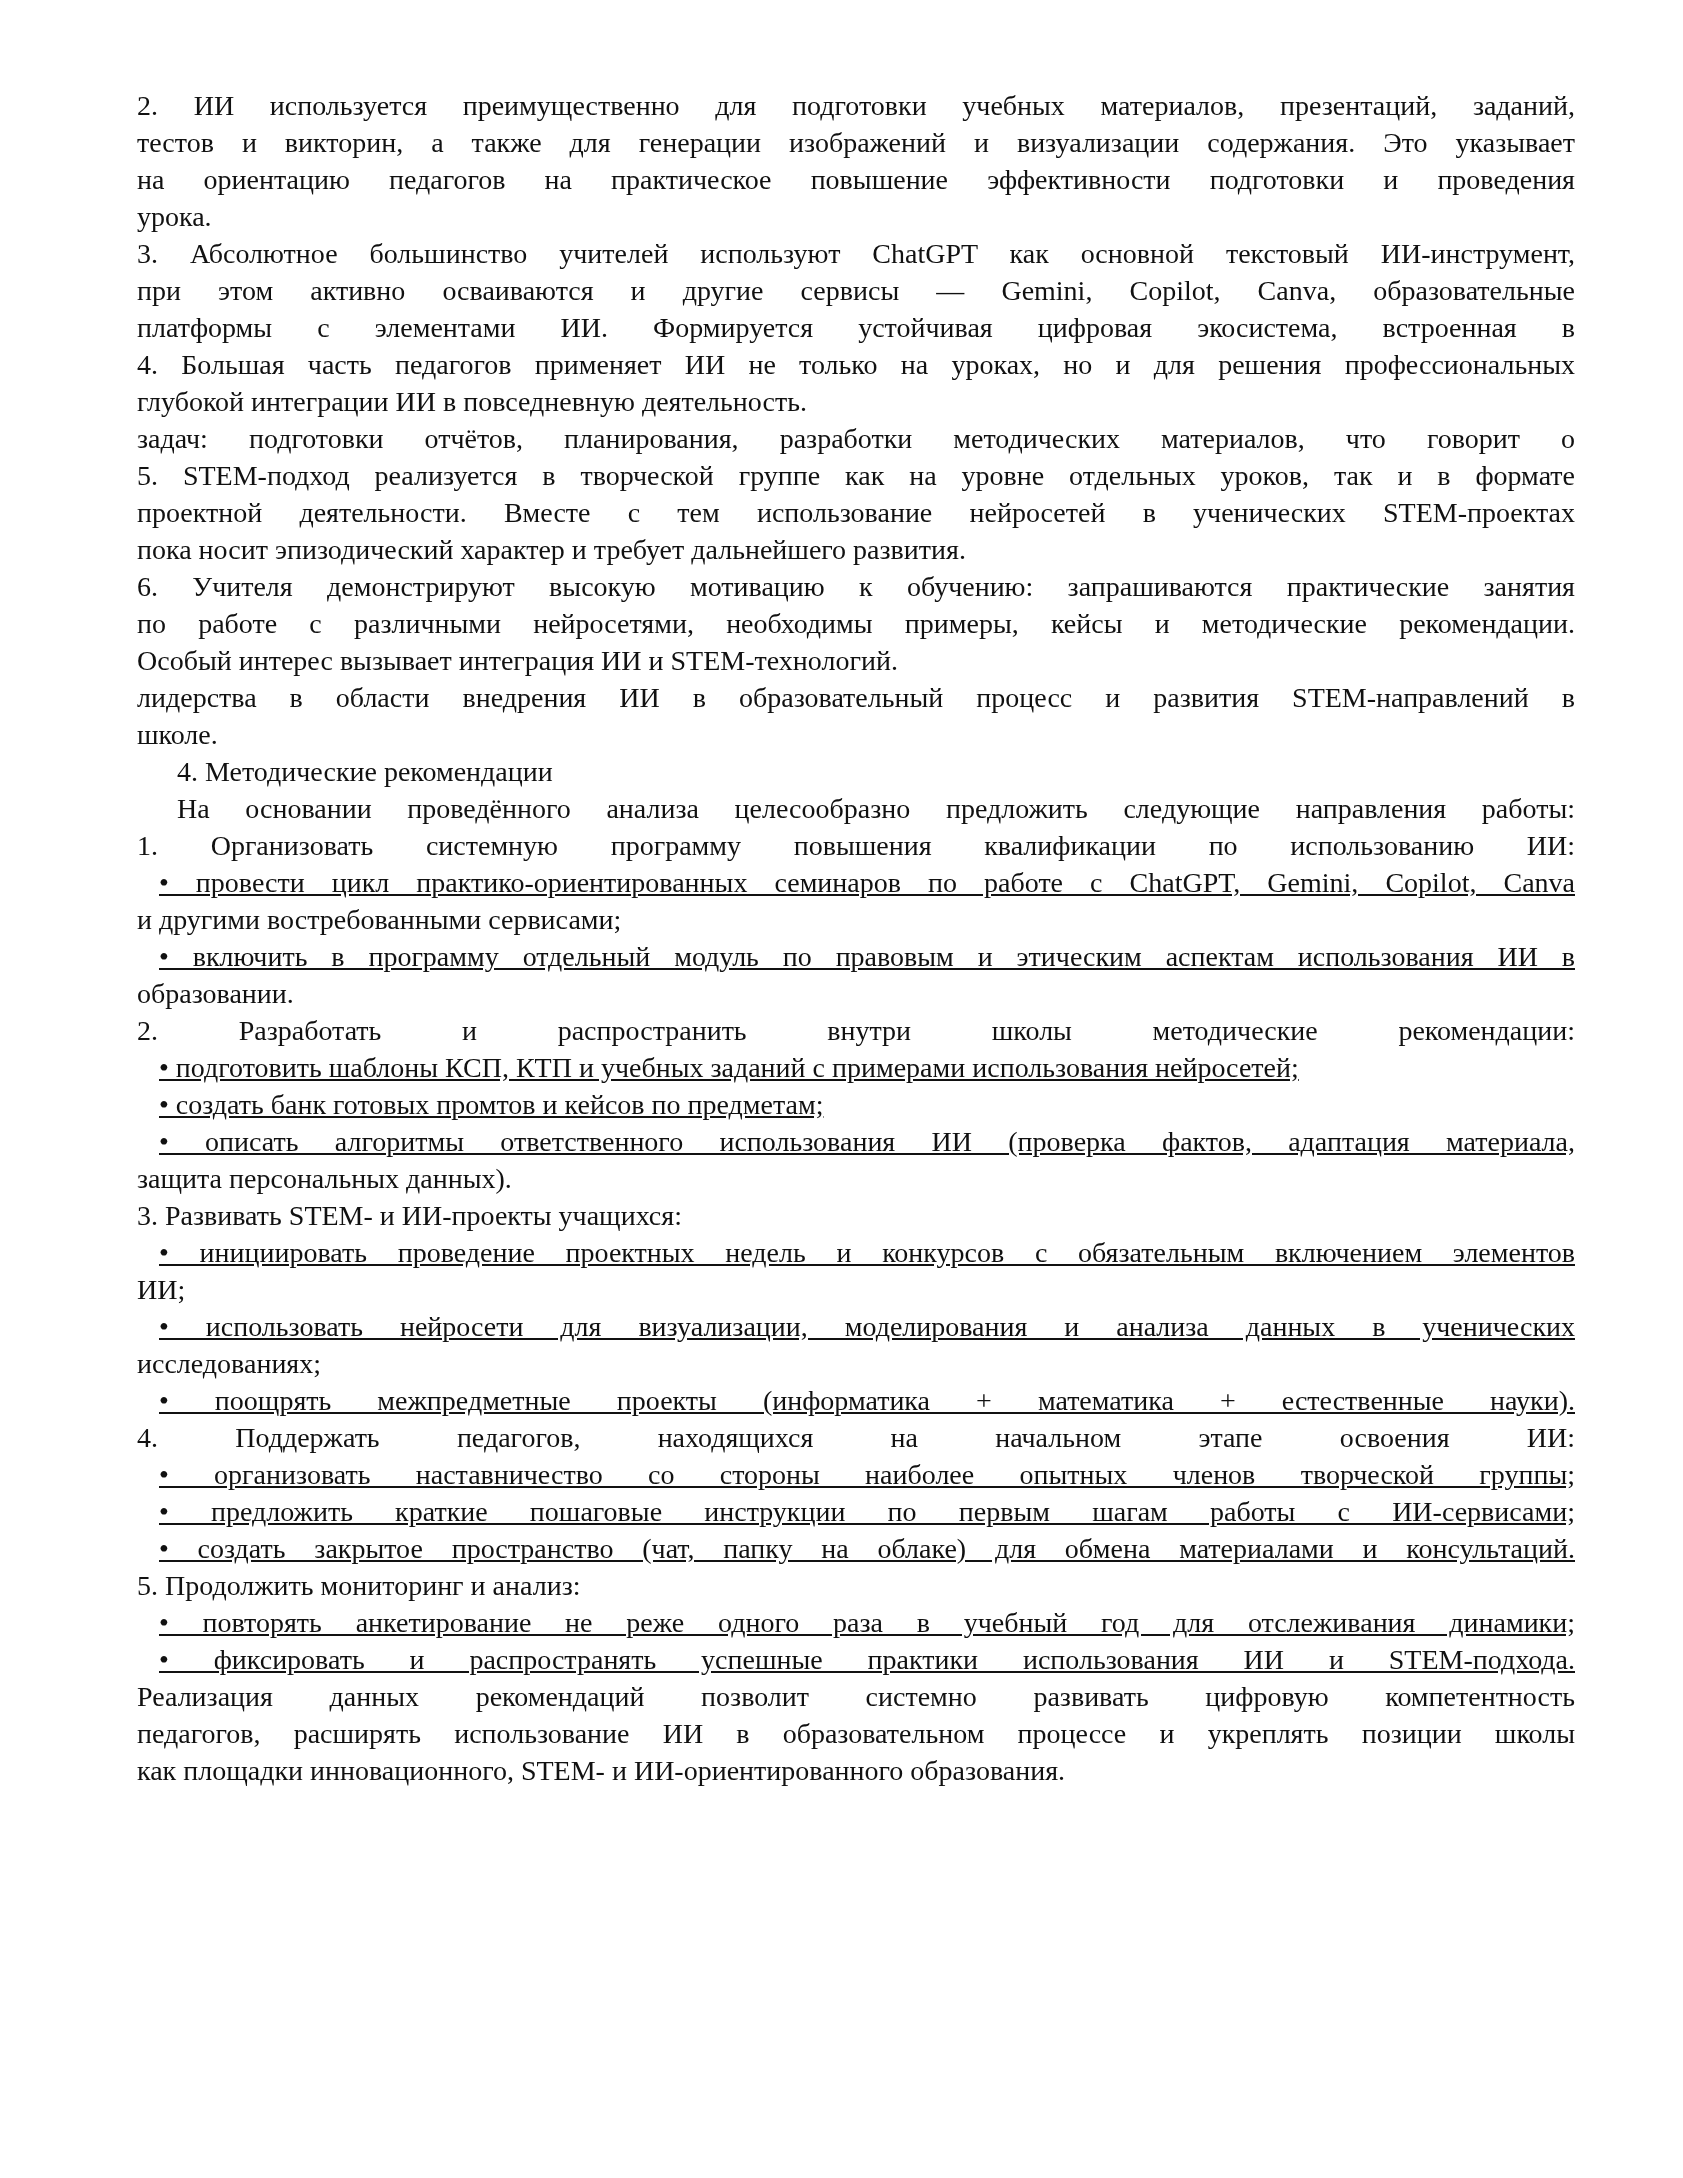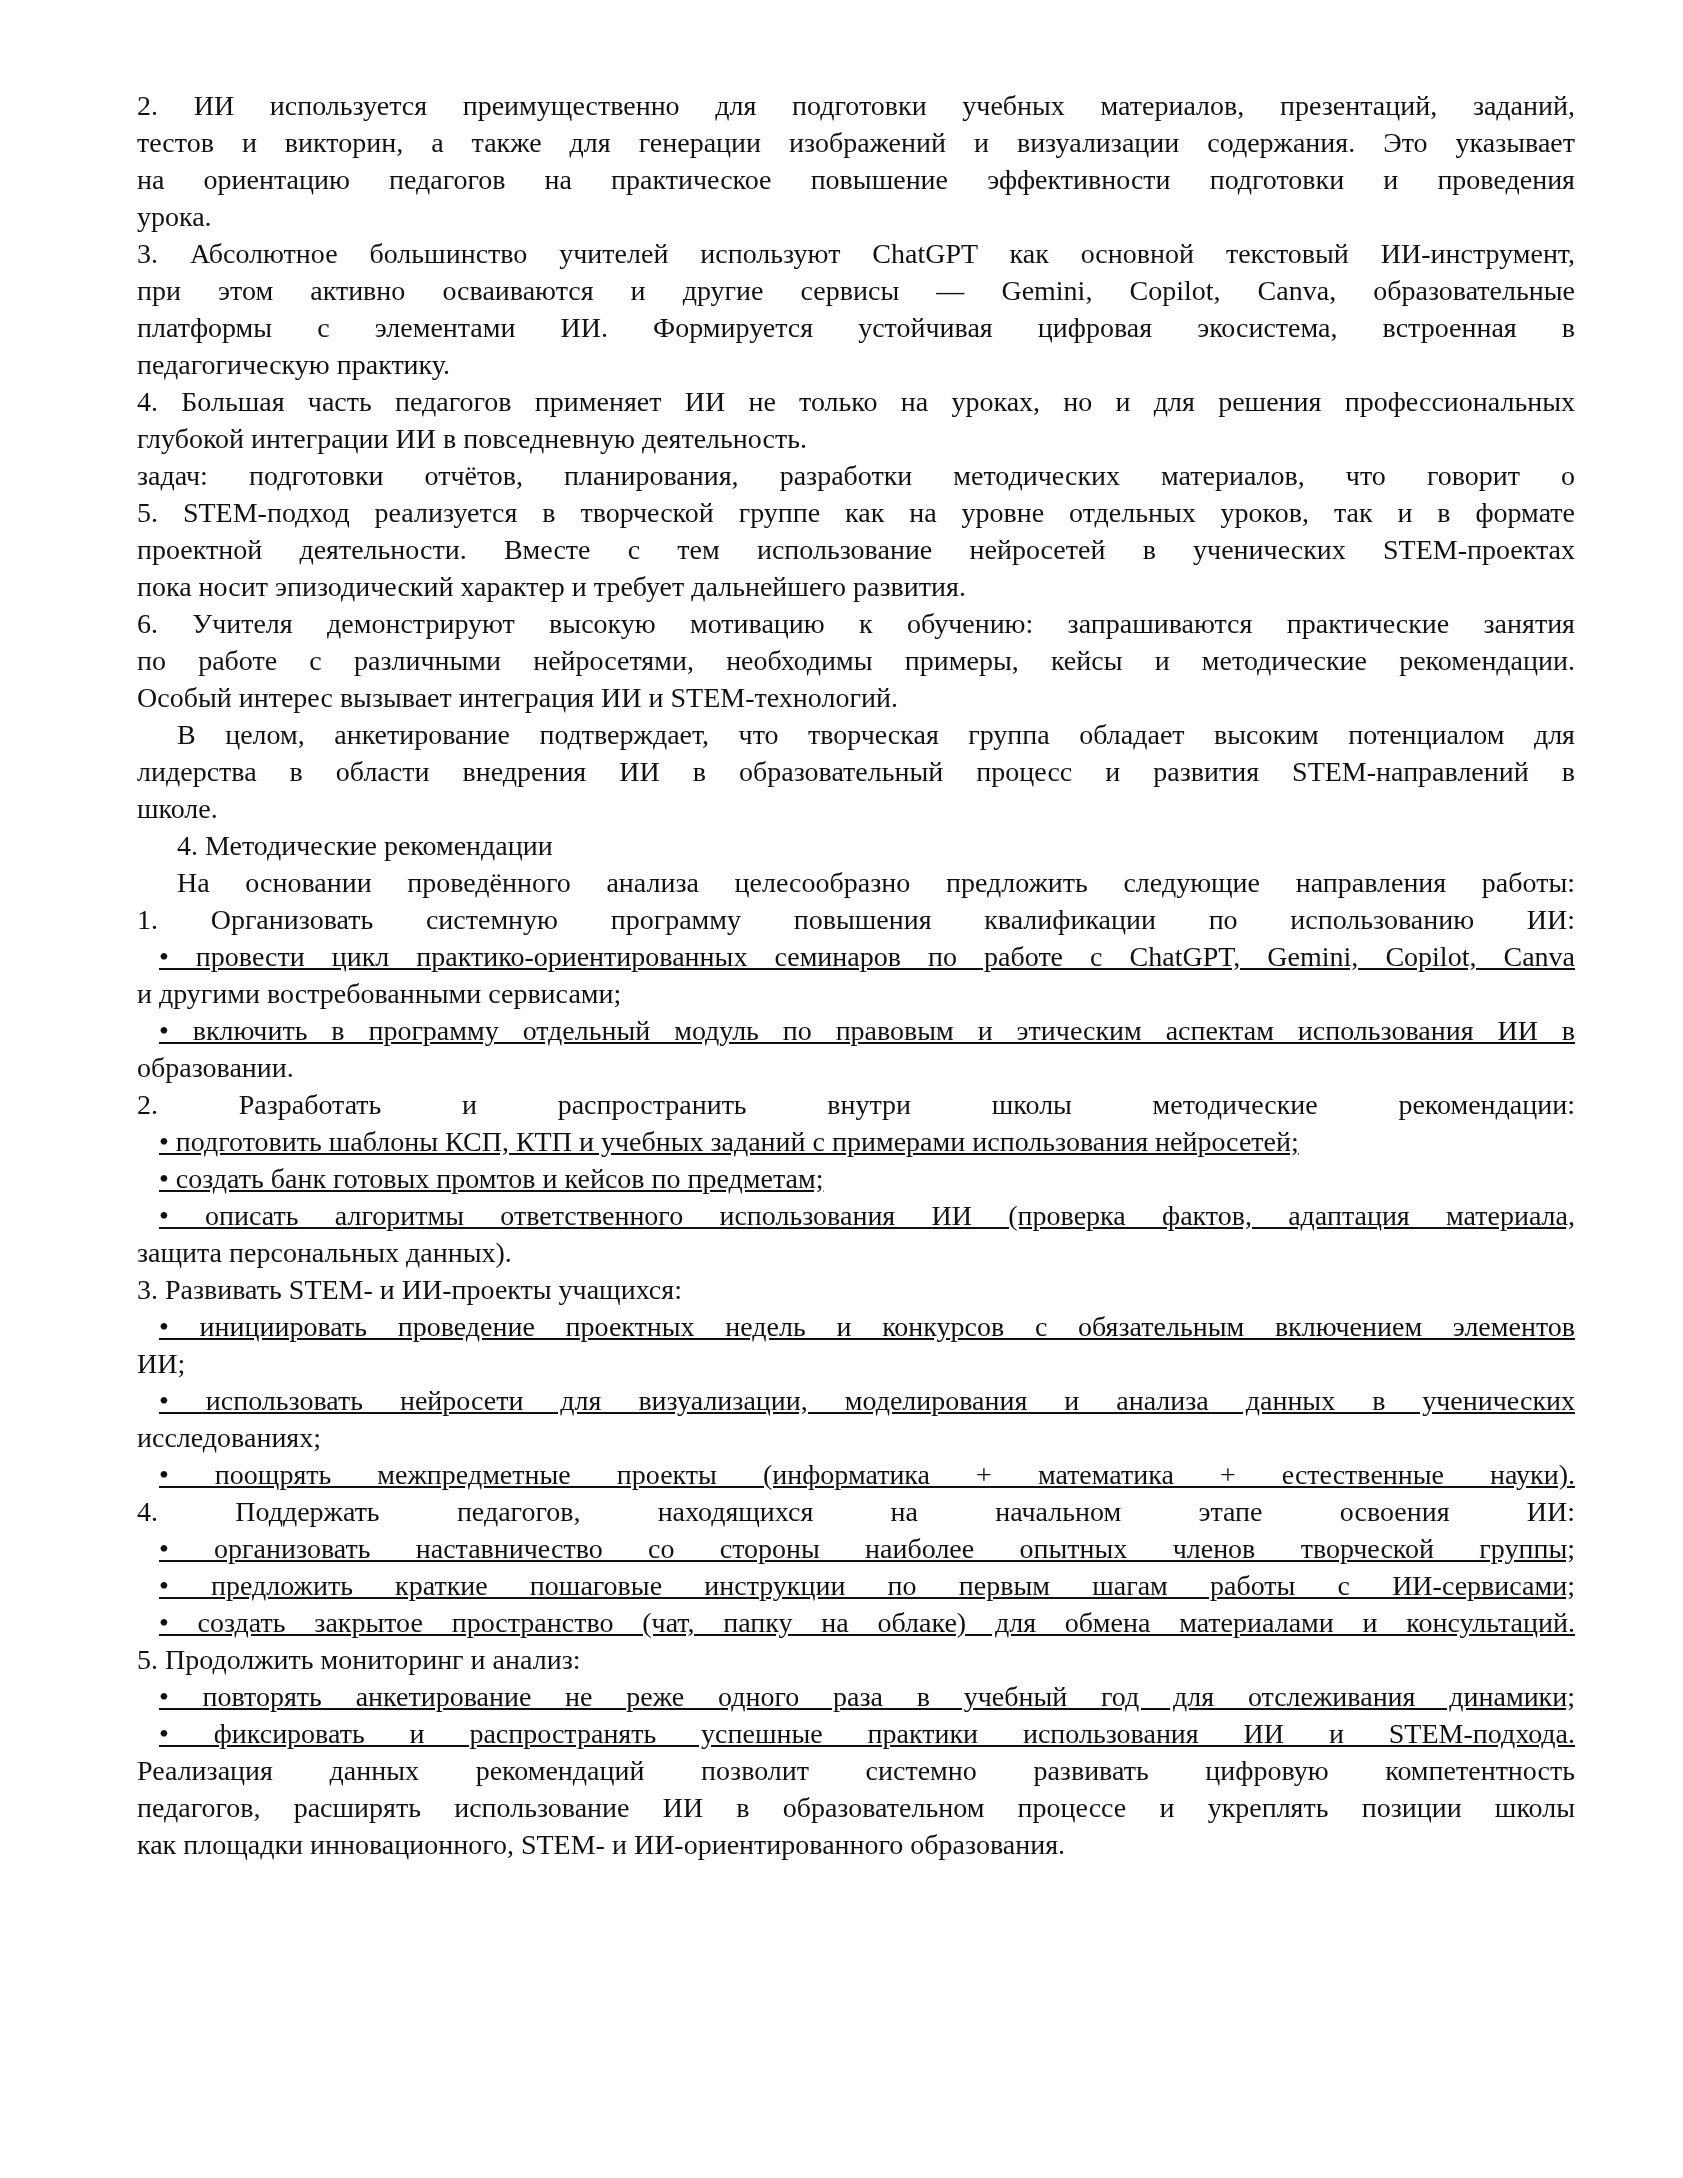--- a/index.html
+++ b/index.html
@@ -30,21 +30,20 @@
     <span class="ln j">2. ИИ используется преимущественно для подготовки учебных материалов, презентаций, заданий,</span>
     <span class="ln j">тестов и викторин, а также для генерации изображений и визуализации содержания. Это указывает</span>
     <span class="ln j">на ориентацию педагогов на практическое повышение эффективности подготовки и проведения</span>
     <span class="ln">урока.</span>
   </div>
 
   <div class="para">
     <span class="ln j">3. Абсолютное большинство учителей используют ChatGPT как основной текстовый ИИ-инструмент,</span>
     <span class="ln j">при этом активно осваиваются и другие сервисы — Gemini, Copilot, Canva, образовательные</span>
     <span class="ln j">платформы с элементами ИИ. Формируется устойчивая цифровая экосистема, встроенная в</span>
-    <span class="ln">педагогическую практику.</span>
   </div>
 
   <div class="para">
     <span class="ln j">4. Большая часть педагогов применяет ИИ не только на уроках, но и для решения профессиональных</span>
     <span class="ln">глубокой интеграции ИИ в повседневную деятельность.</span>
     <span class="ln j">задач: подготовки отчётов, планирования, разработки методических материалов, что говорит о</span>
   </div>
 
   <div class="para">
     <span class="ln j">5. STEM-подход реализуется в творческой группе как на уровне отдельных уроков, так и в формате</span>
@@ -52,21 +51,20 @@
     <span class="ln">пока носит эпизодический характер и требует дальнейшего развития.</span>
   </div>
 
   <div class="para">
     <span class="ln j">6. Учителя демонстрируют высокую мотивацию к обучению: запрашиваются практические занятия</span>
     <span class="ln j">по работе с различными нейросетями, необходимы примеры, кейсы и методические рекомендации.</span>
     <span class="ln">Особый интерес вызывает интеграция ИИ и STEM-технологий.</span>
   </div>
 
   <div class="para">
-    <span class="ln j ind">В целом, анкетирование подтверждает, что творческая группа обладает высоким потенциалом для</span>
     <span class="ln j">лидерства в области внедрения ИИ в образовательный процесс и развития STEM-направлений в</span>
     <span class="ln">школе.</span>
   </div>
 
   <span class="ln ind b">4. Методические рекомендации</span>
 
   <span class="ln j ind">На основании проведённого анализа целесообразно предложить следующие направления работы:</span>
 
   <div class="list-block">
     <span class="ln j">1. Организовать системную программу повышения квалификации по использованию ИИ:</span>

